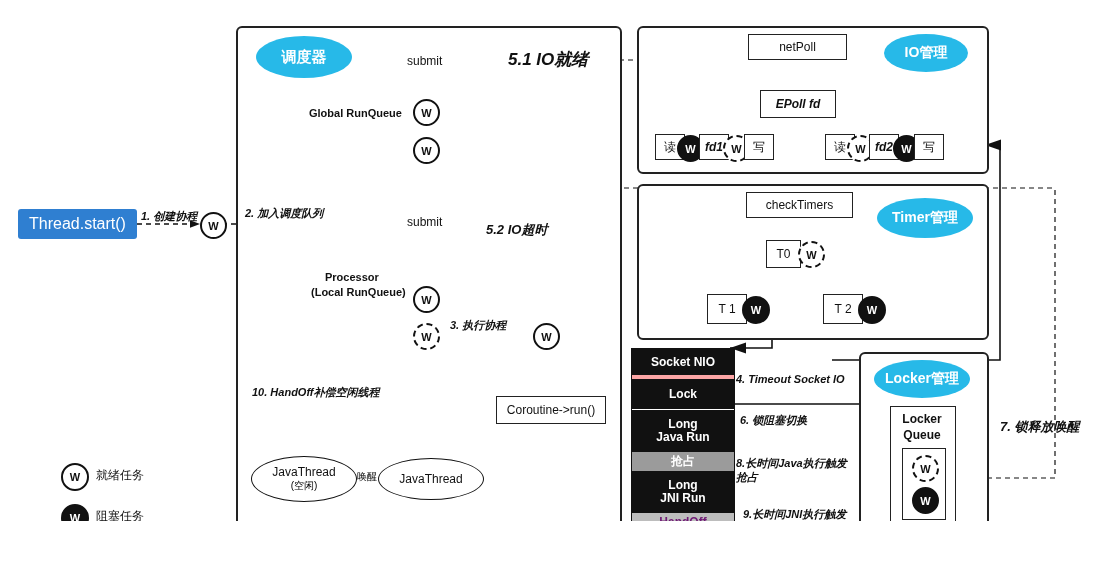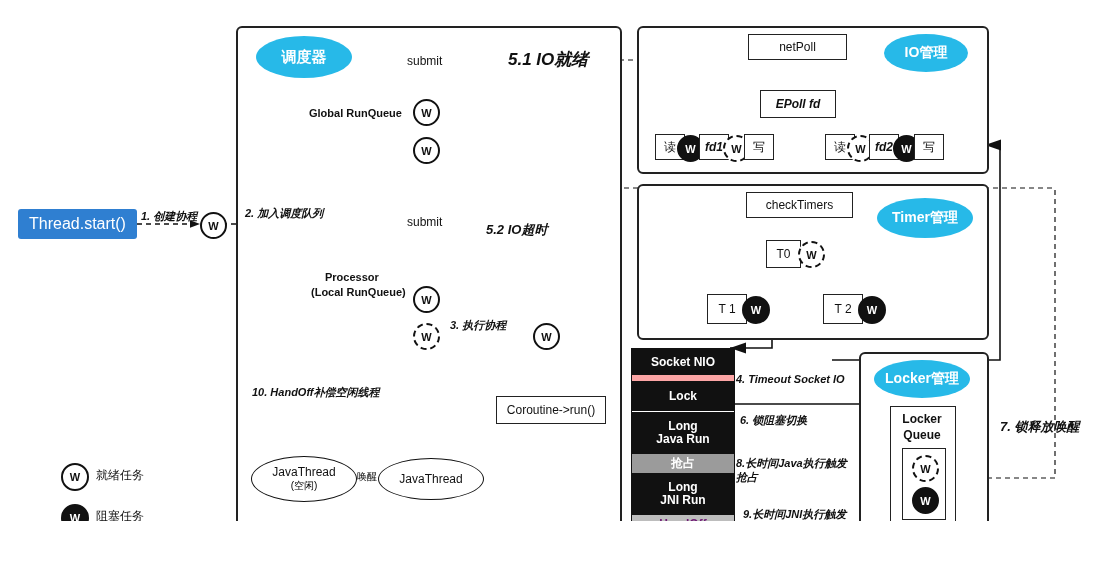--- a/index.html
+++ b/index.html
@@ -172,21 +172,21 @@
   <div class="abs plainbox" style="left:890px;top:406px;width:64px;height:118px;"></div>
   <div class="abs txt bold ctr" style="left:890px;top:412px;width:64px;height:14px;">Locker</div>
   <div class="abs txt bold ctr" style="left:890px;top:428px;width:64px;height:14px;">Queue</div>
   <div class="abs plainbox" style="left:902px;top:448px;width:42px;height:70px;"></div>
   <div class="abs dcirc" style="left:912px;top:455px;width:23px;height:23px;">W</div>
   <div class="abs bcirc" style="left:912px;top:487px;width:23px;height:23px;">W</div>
   <div class="abs txt bold ital" style="left:1000px;top:418px;font-size:13px;">7. 锁释放唤醒</div>
 
   <div class="abs" style="left:631px;top:348px;width:102px;height:196px;border:1px solid #111;">
     <div class="stack-item blk" style="height:26px;">Socket NIO</div>
-    <div class="stack-item blk" style="height:30px;border-top:6px solid #fca5a5;">Lock</div>
+    <div class="stack-item blk" style="height:30px;border-top:4px solid #fca5a5;">Lock</div>
     <div class="stack-item blk" style="height:42px;border-top:1px solid #fff;white-space:pre-line;">Long
 Java Run</div>
     <div class="stack-item gry" style="height:19px;">抢占</div>
     <div class="stack-item blk" style="height:42px;white-space:pre-line;">Long
 JNI Run</div>
     <div class="stack-item lgry" style="height:19px;">HandOff</div>
   </div>
 
   <div class="abs txt bold ital" style="left:736px;top:373px;font-size:11px;">4. Timeout Socket IO</div>
   <div class="abs txt bold ital" style="left:740px;top:413px;font-size:11px;">6. 锁阻塞切换</div>

